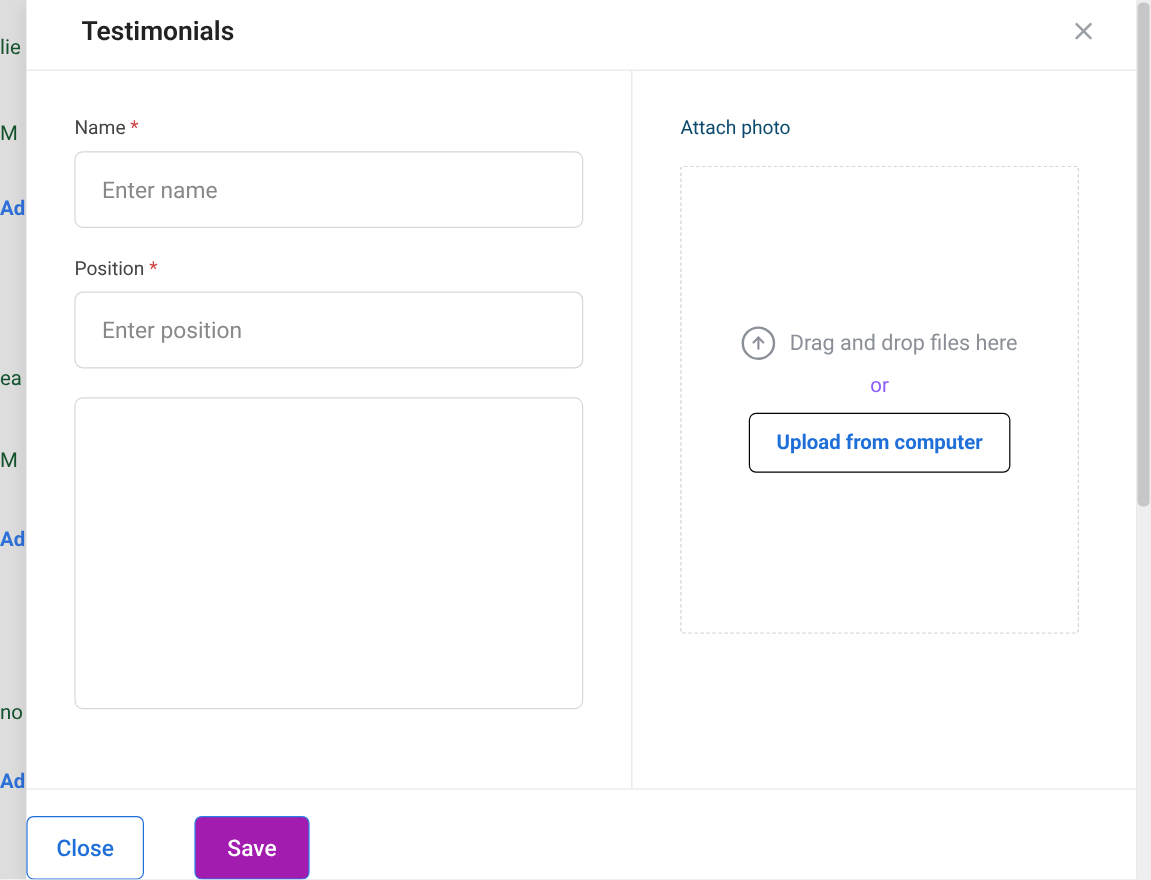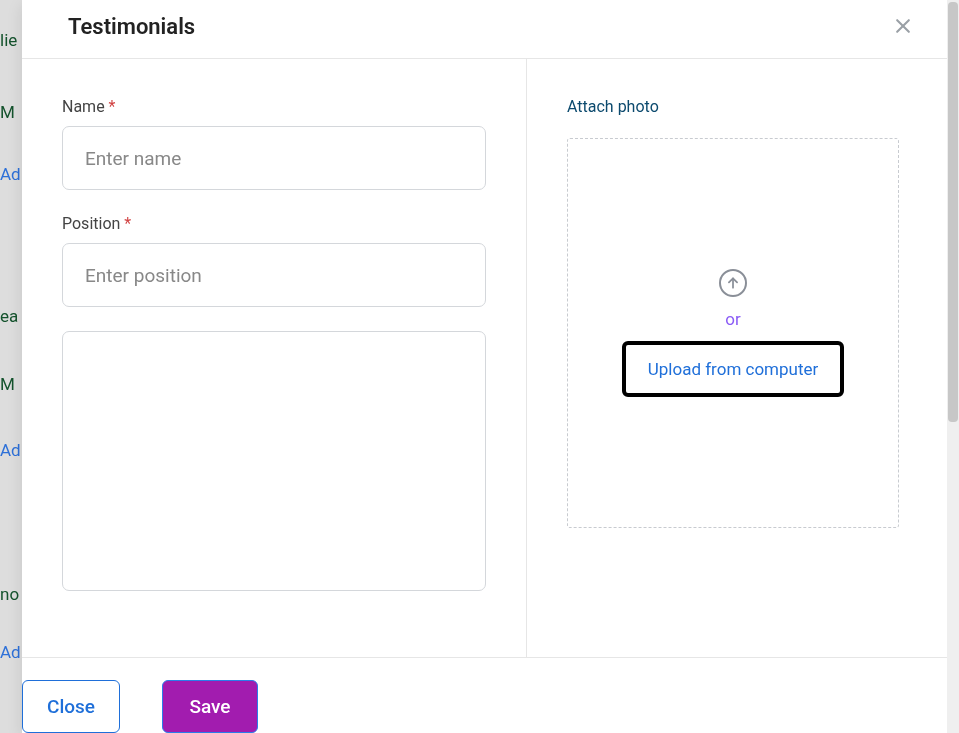--- a/index.html
+++ b/index.html
@@ -24,20 +24,21 @@
       background: rgba(0,0,0,0.08);
     }
     .backdrop-text {
       position: absolute;
       color: #14532d;
       font-size: 17px;
       white-space: nowrap;
     }
     .backdrop-link {
       color: #2d70d8;
+      font-weight: bold;
     }
     .modal {
       position: absolute;
       top: 0;
       left: 22px;
       right: 12px;
       bottom: 0;
       background: #fff;
       display: flex;
       flex-direction: column;
@@ -163,25 +164,25 @@
       width: 14px;
       height: 14px;
     }
     .or-text {
       color: #8b5cf6;
       font-size: 17px;
     }
     .upload-btn {
       margin-top: 0;
       padding: 14px 22px;
-      border: 4px solid #000000;
+      border: 1px solid #000000;
       background: #fff;
       color: #1f6fd9;
       font-size: 17px;
-      font-weight: 400;
+      font-weight: 700;
       border-radius: 6px;
       cursor: pointer;
       font-family: inherit;
     }
     .modal-footer {
       border-top: 1px solid #e6e6e6;
       padding: 22px 0 0 0;
       display: flex;
       justify-content: flex-start;
       gap: 42px;
@@ -274,20 +275,21 @@
     <div class="right-panel">
       <label class="attach-label">Attach photo</label>
       <div class="dropzone">
         <div class="drag-row">
           <span class="upload-icon">
             <svg viewBox="0 0 24 24" fill="none" stroke="#8a8f98" stroke-width="3" stroke-linecap="round" stroke-linejoin="round">
               <line x1="12" y1="20" x2="12" y2="4"></line>
               <polyline points="5 11 12 4 19 11"></polyline>
             </svg>
           </span>
+          <span>Drag and drop files here</span>
         </div>
         <div class="or-text">or</div>
         <button class="upload-btn">Upload from computer</button>
       </div>
     </div>
   </div>
 
   <div class="modal-footer">
     <button class="btn btn-close">Close</button>
     <button class="btn btn-save">Save</button>

